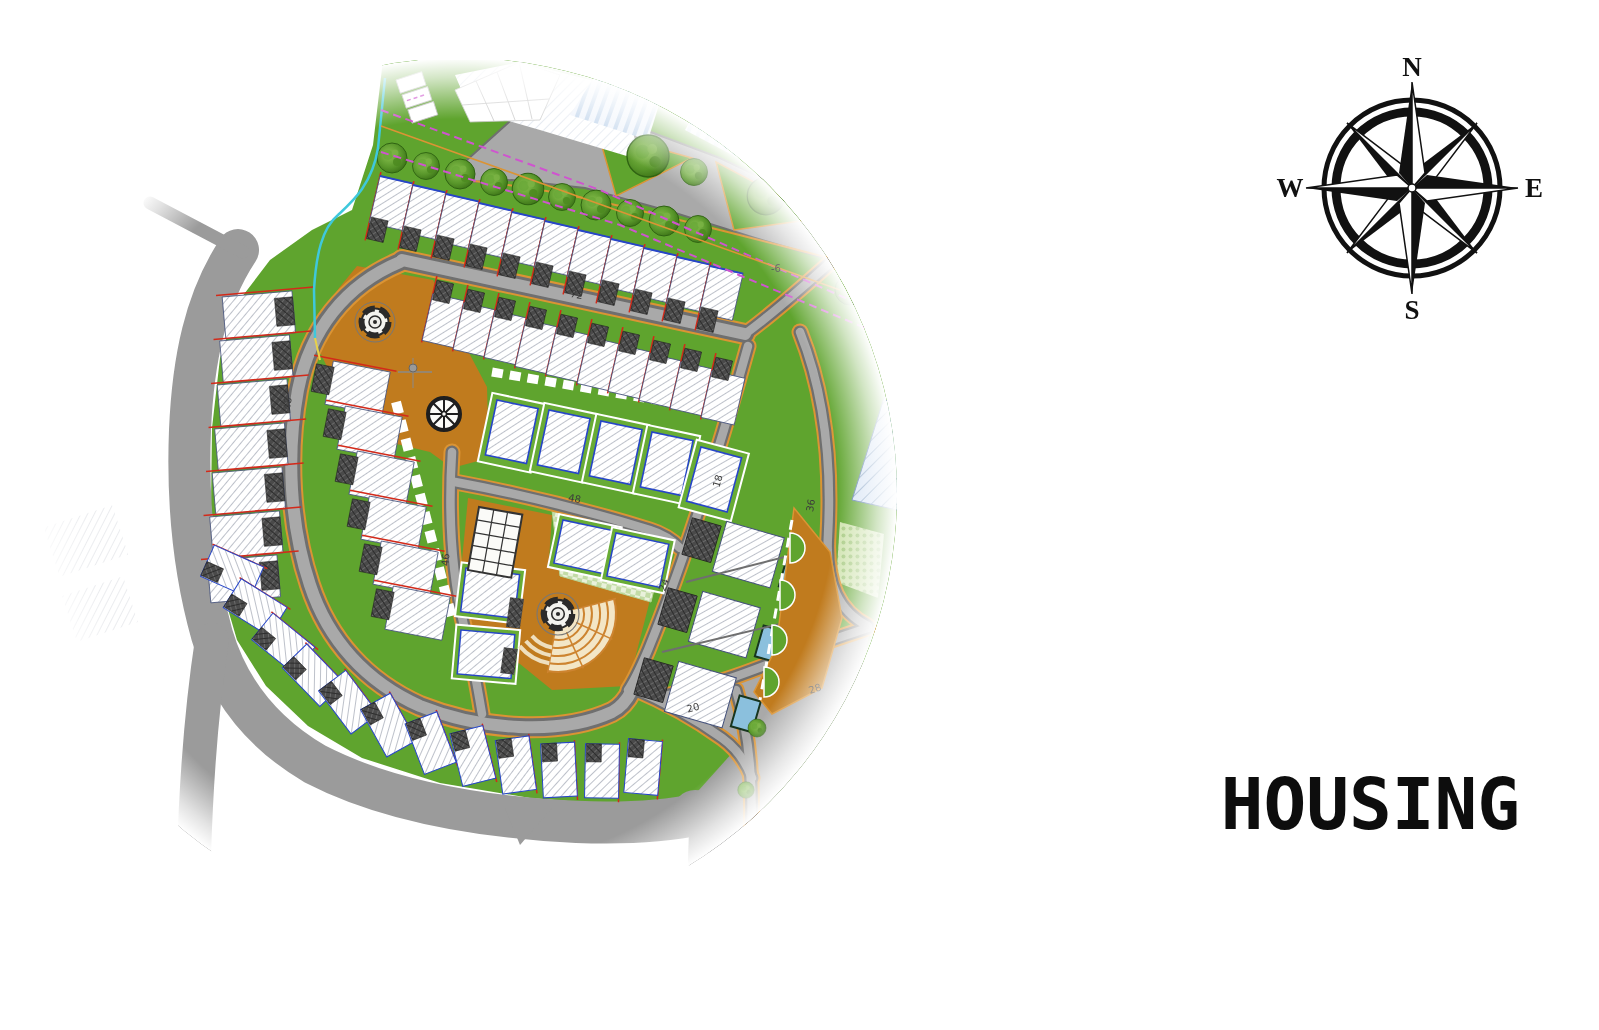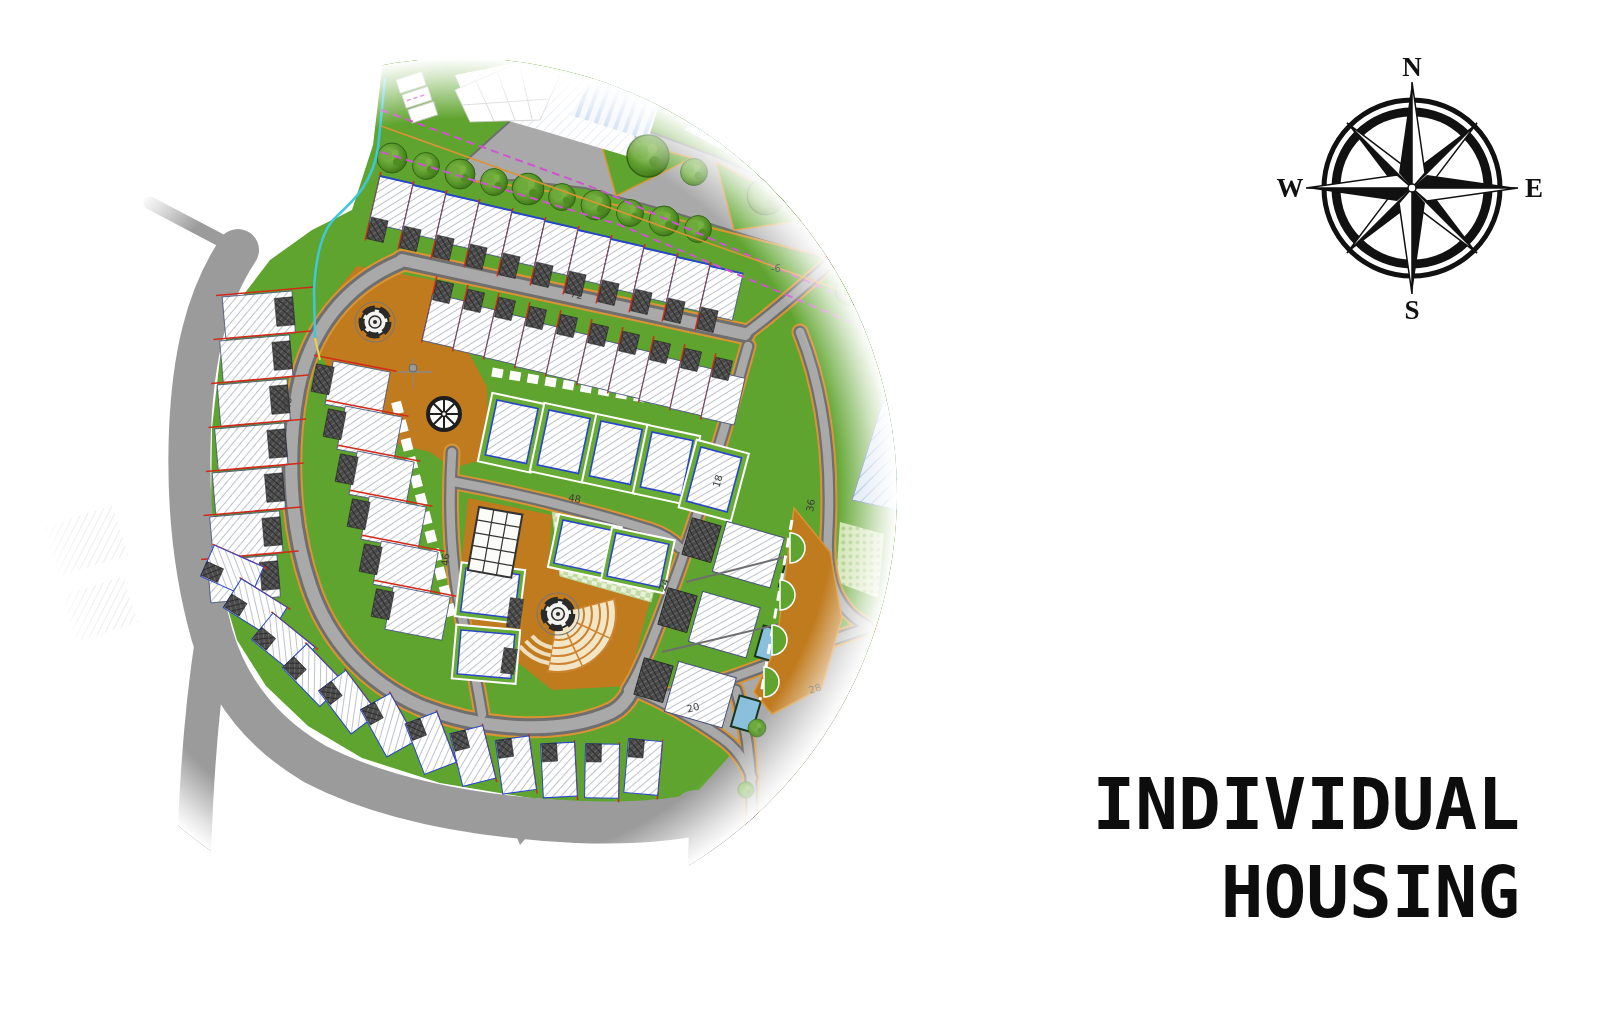--- a/index.html
+++ b/index.html
@@ -444,17 +444,16 @@
     </g>
     <circle r="4" fill="#fff" stroke="#111" stroke-width="1.5"></circle>
     <text class="compass-letter" text-anchor="middle" x="0" y="-112">N</text>
     <text class="compass-letter" text-anchor="middle" x="0" y="131">S</text>
     <text class="compass-letter" text-anchor="middle" x="-122" y="9">W</text>
     <text class="compass-letter" text-anchor="middle" x="122" y="9">E</text>
   </g>
 </svg>
 
 <div class="title-block">
-  <div>INDIVIDUAL</div>
   <div>HOUSING</div>
 </div>
 
 </div>
 
 </body></html>

